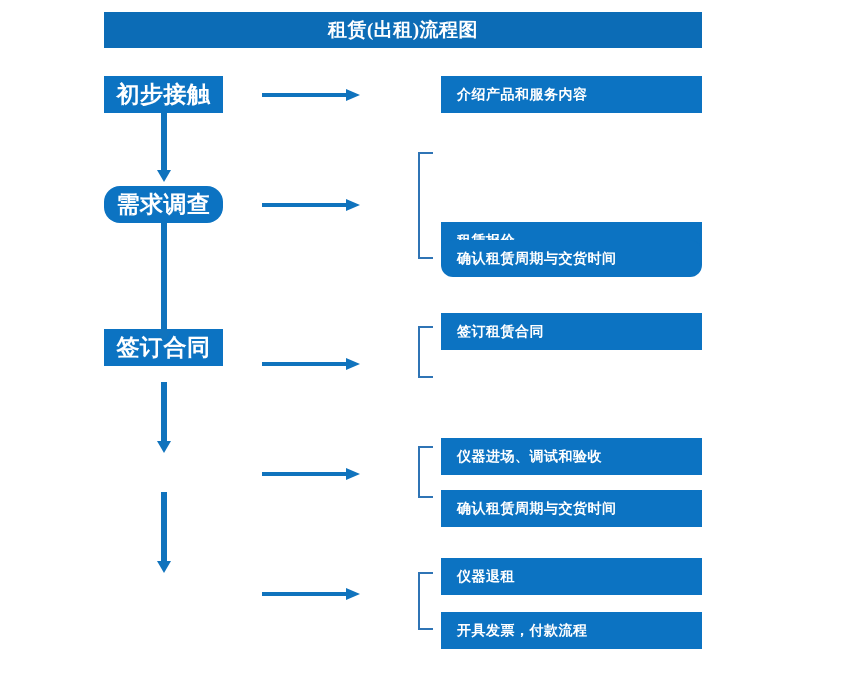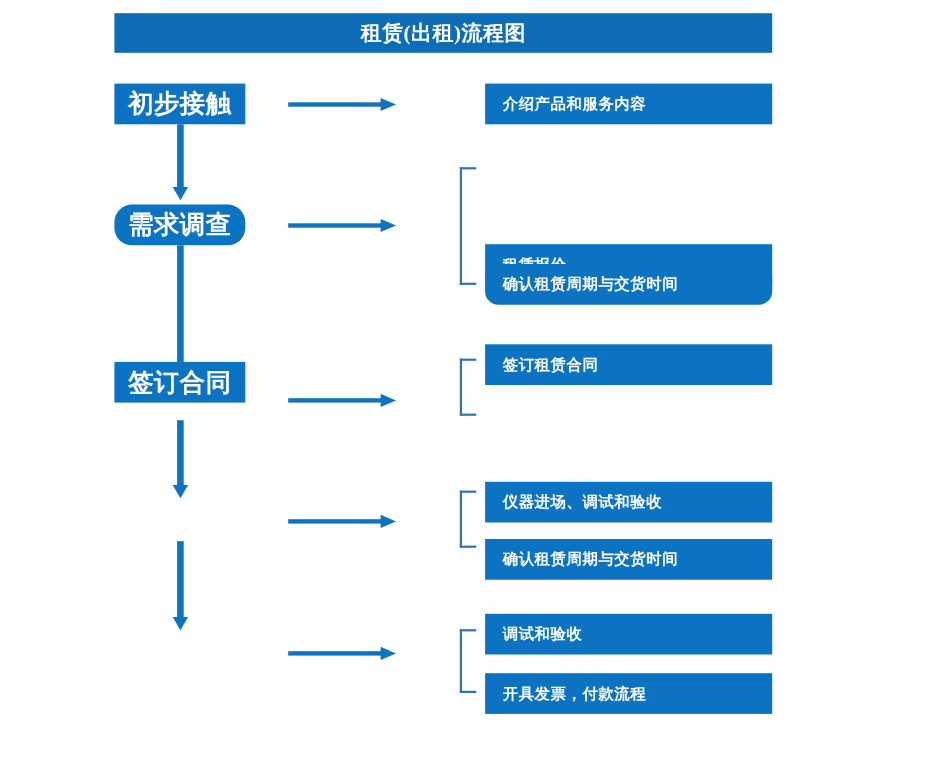--- a/index.html
+++ b/index.html
@@ -142,21 +142,21 @@
   <div class="stage-box" id="stage-0" style="top: 76px;">初步接触</div>
   <div class="stage-box" id="stage-1" style="top: 186px; border-radius: 16px;">需求调查</div>
   <div class="stage-box" id="stage-2" style="top: 329px;">签订合同</div>
 
   <div class="detail-box" id="detail-0" style="top: 76px;">介绍产品和服务内容</div>
   <div class="detail-box" id="detail-2" style="top: 186px; margin-top: 36px;">租赁报价</div>
   <div class="detail-box" id="detail-3" style="top: 240px; border-radius: 12px;">确认租赁周期与交货时间</div>
   <div class="detail-box" id="detail-4" style="top: 313px; font-family: Liberation Mono, monospace;">签订租赁合同</div>
   <div class="detail-box" id="detail-6" style="top: 438px; font-family: Liberation Serif, serif;">仪器进场、调试和验收</div>
   <div class="detail-box" id="detail-7" style="top: 490px;">确认租赁周期与交货时间</div>
-  <div class="detail-box" id="detail-8" style="top: 558px;">调试和验收</div>
+  <div class="detail-box" id="detail-8" style="top: 558px;">仪器退租</div>
   <div class="detail-box" id="detail-9" style="top: 612px;">开具发票，付款流程</div>
 
   <div class="h-arrow" id="harrow-0" style="top: 87px;">
     <div class="shaft"></div>
     <div class="head"></div>
   </div>
   <div class="h-arrow" id="harrow-1" style="top: 197px;">
     <div class="shaft"></div>
     <div class="head"></div>
   </div>

